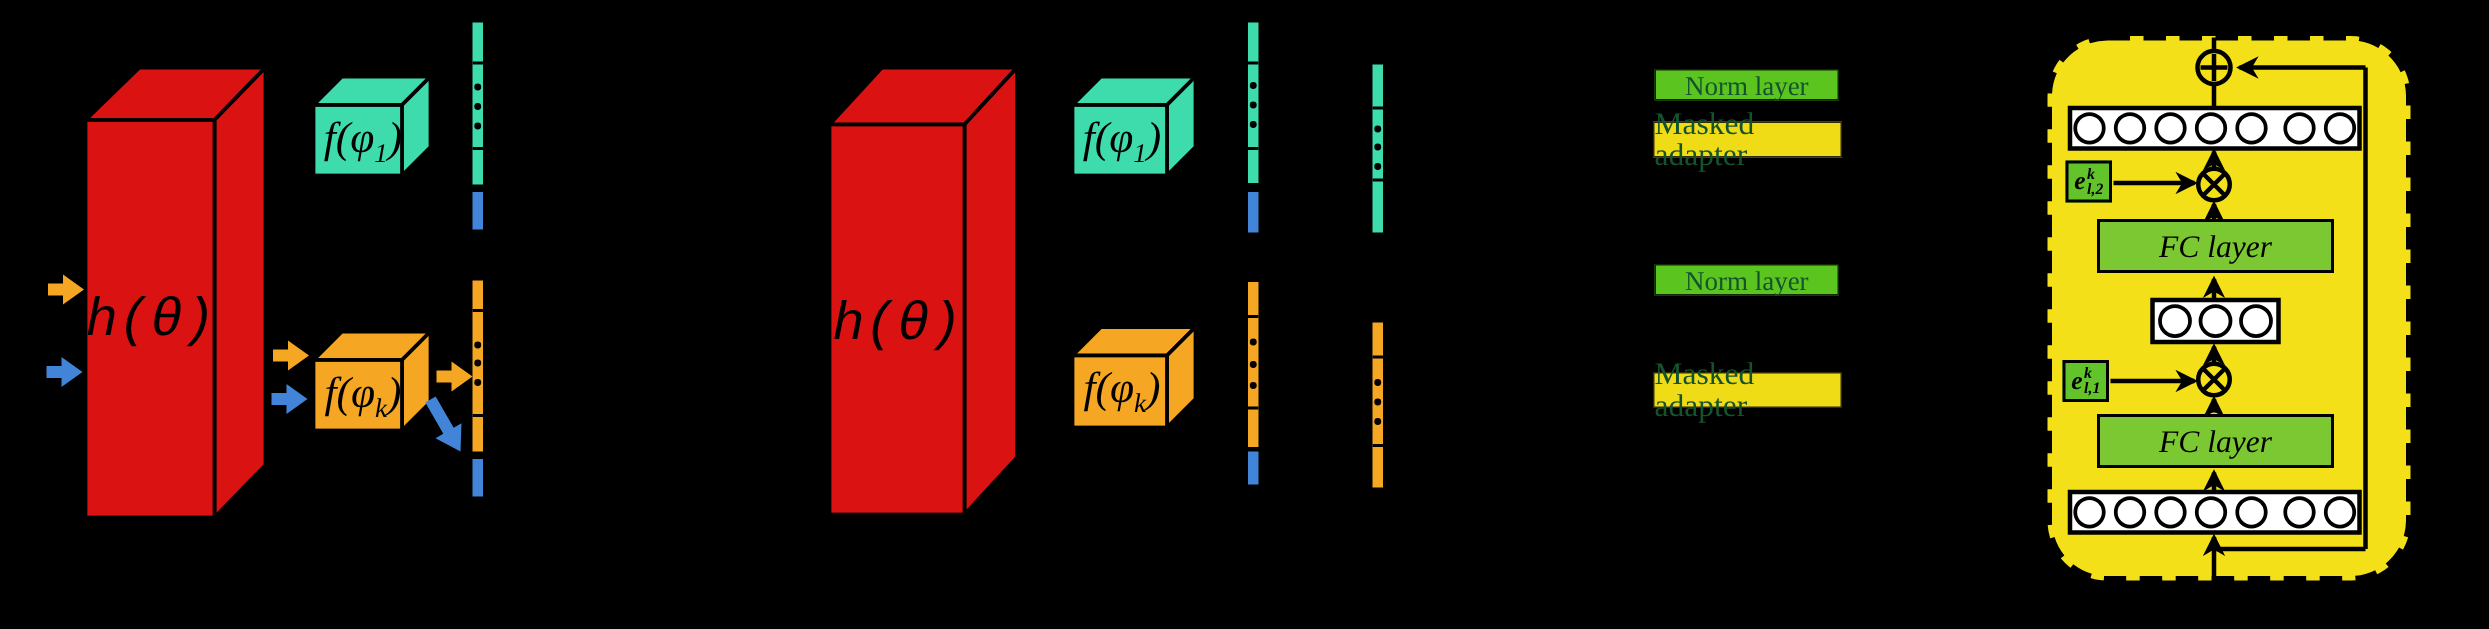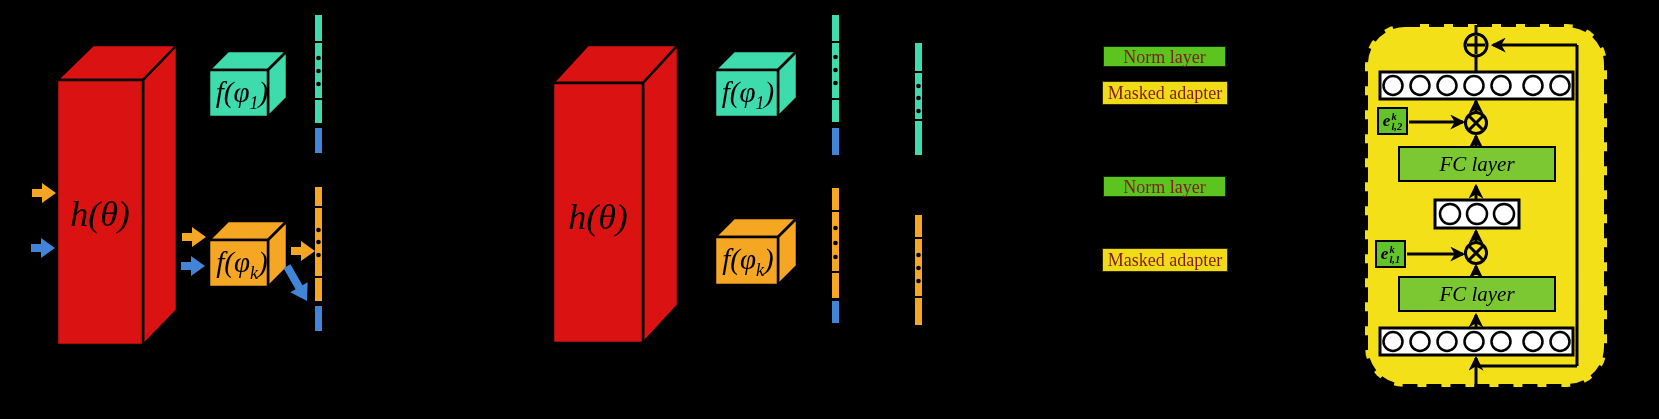--- a/index.html
+++ b/index.html
@@ -6,27 +6,27 @@
     --red:#DB1212; --cyan:#3EDCAD; --orange:#F5A623; --blue:#4285D8;
     --yellow:#F4E019; --masked_yellow:#F0DC16; --norm_green:#5CC41F;
     --fc_green:#7CC833; --ebox_green:#62C32A; --white:#FFFFFF; --black:#000000;
   }
   html,body{margin:0;padding:0;background:#000;}
   .canvas{position:relative;width:1659px;height:419px;background:var(--black);overflow:hidden;
           font-family:"Liberation Serif", serif;}
   svg{position:absolute;left:0;top:0;}
   .lbl{position:absolute;color:#000;text-align:center;white-space:nowrap;pointer-events:none;}
   .math{font-style:italic;}
-  .h-lbl{font-size:36px;}
+  .h-lbl{font-size:36px;font-family:Liberation Mono, monospace;}
   .cube-lbl{font-size:29px;}
   .cube-lbl sub{font-size:0.62em;}
   .chip{position:absolute;display:flex;align-items:center;justify-content:center;
-        color:#7f1d1d;font-size:18px;line-height:1;box-sizing:border-box;}
+        color:#14532d;font-size:18px;line-height:1;box-sizing:border-box;}
   .norm-chip{background:var(--norm_green);border:1.5px solid rgba(0,0,0,.8);}
-  .masked-chip{background:var(--masked_yellow);border:1.5px solid rgba(0,0,0,.8);font-size:18px;}
+  .masked-chip{background:var(--masked_yellow);border:1.5px solid rgba(0,0,0,.8);font-size:21px;}
   .fc-box{position:absolute;display:flex;align-items:center;justify-content:center;
         background:var(--fc_green);border:2.5px solid #000;color:#000;font-size:21px;box-sizing:border-box;font-style:italic;}
   .ebox{position:absolute;display:flex;align-items:center;justify-content:center;
         background:var(--ebox_green);border:2px solid #000;color:#000;box-sizing:border-box;
         font-size:17px;font-weight:bold;font-style:italic;}
   .supsub{display:inline-flex;flex-direction:column;align-items:flex-start;
         font-size:10.5px;line-height:1;margin-left:1px;font-weight:bold;font-style:italic;transform:translateY(1px);}
 </style>
 </head>
 <body>

